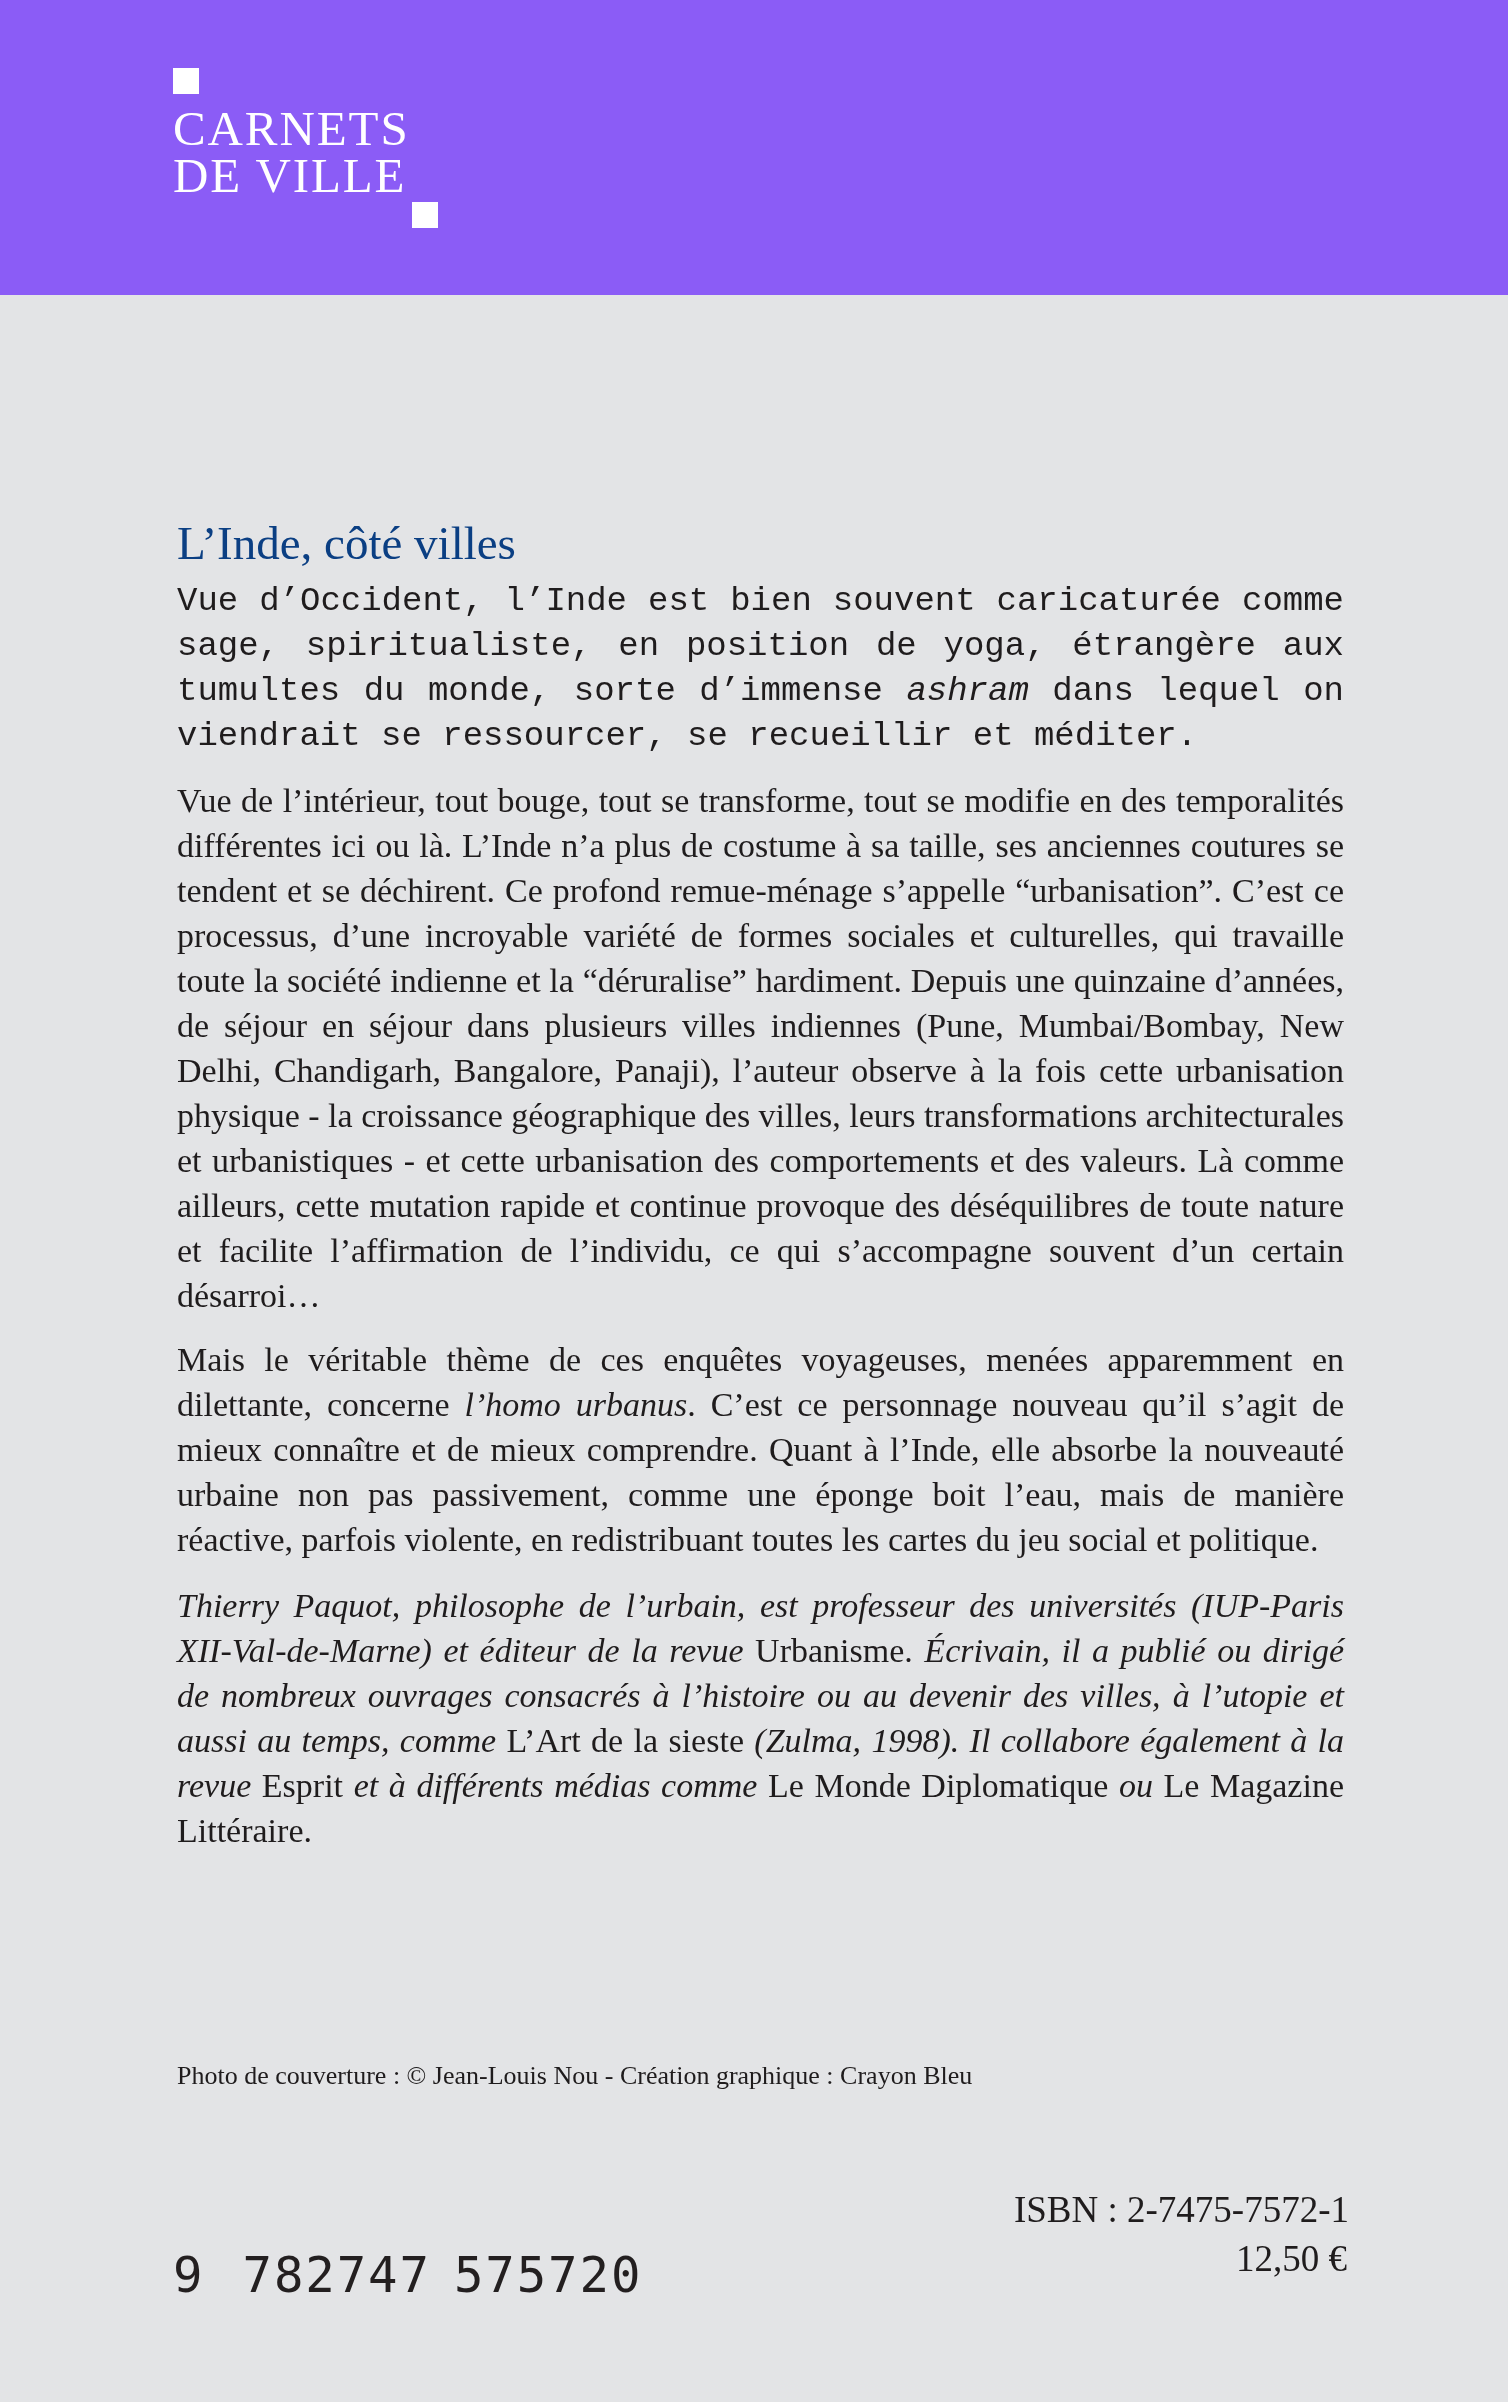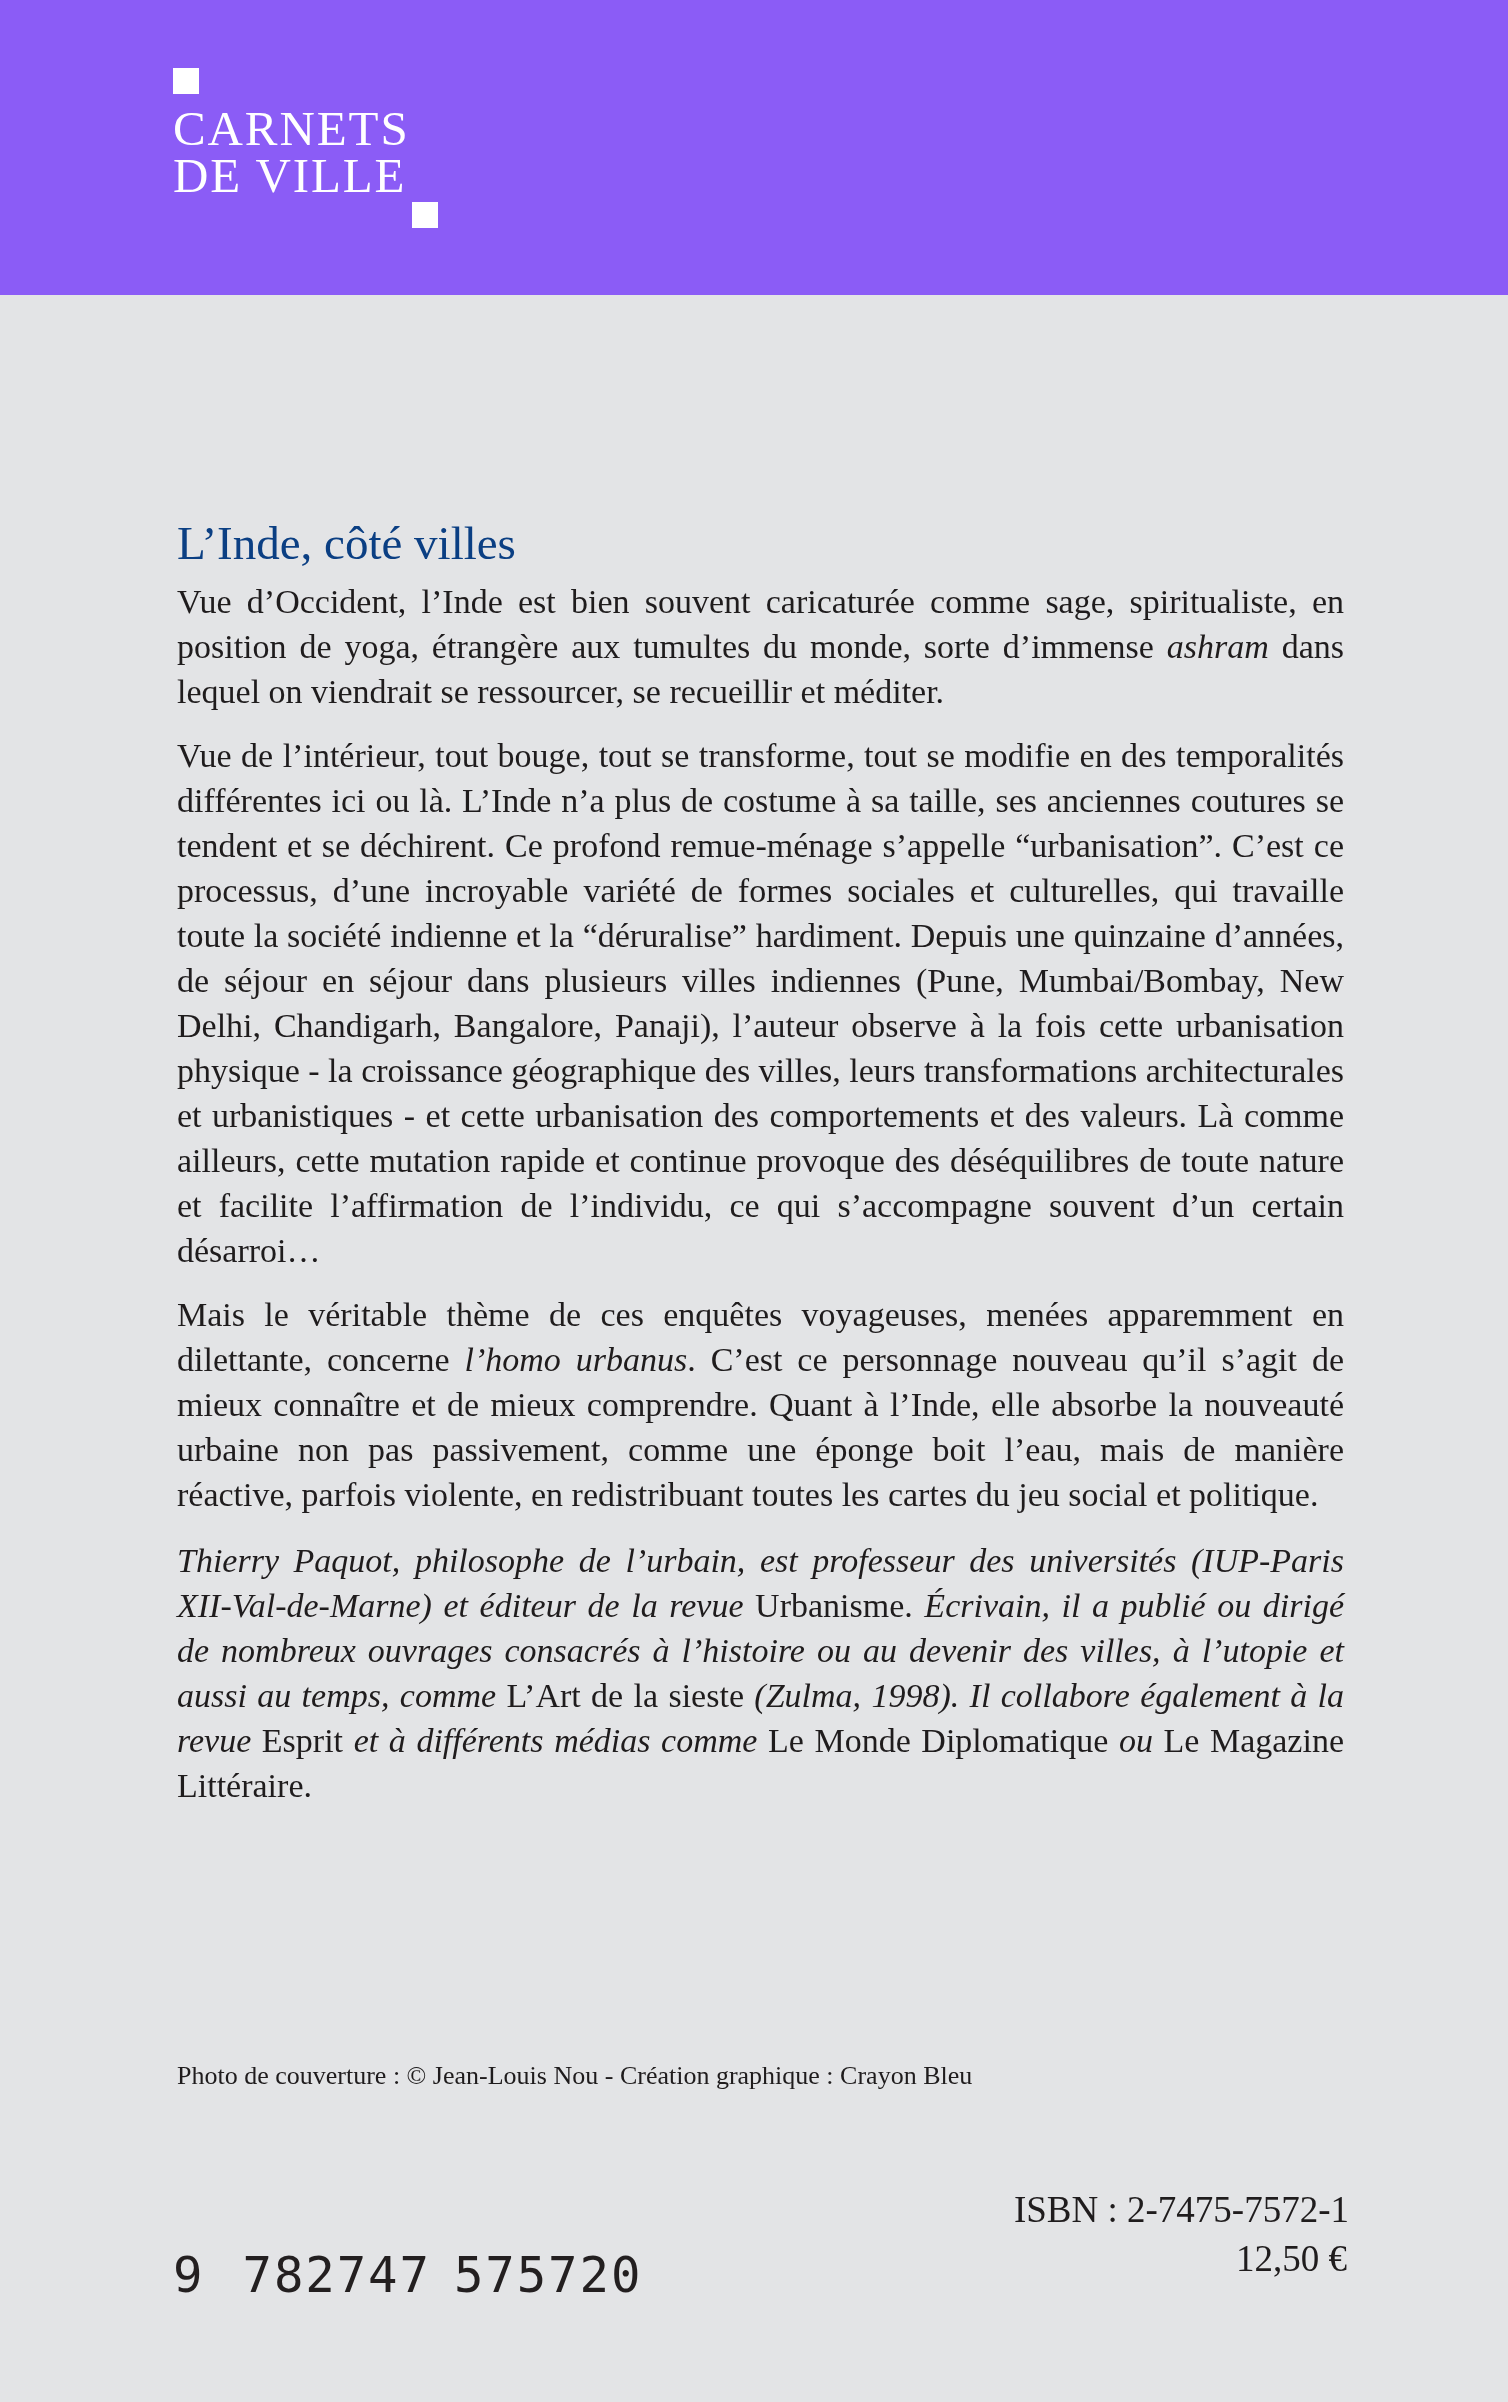--- a/index.html
+++ b/index.html
@@ -26,21 +26,21 @@
 
   .content { position: absolute; left: 177px; top: 511px; width: 1167px; }
   h2.section-title {
     margin: 0; color: #0b3f83; font-weight: normal;
     font-size: 47px; line-height: 64px; font-family: "Liberation Serif", serif;
   }
   p.body {
     margin: 0 0 19px 0; font-size: 34px; line-height: 45px;
     text-align: justify; hyphens: manual;
   }
-  p.body:first-of-type { margin-top: 3.8px; }
+  p.body:first-of-type { margin-top: 3.8px; font-family: Liberation Mono, monospace; }
   .author-title { margin-top: 9.5px; }
   p.author { font-style: italic; margin-top: 21px; }
   p.author .roman { font-style: normal; }
 
   .credits {
     position: absolute; left: 177px; top: 2061px;
     font-size: 26px; line-height: 30px; white-space: nowrap;
   }
   .barcode { position: absolute; left: 219px; top: 2130px; width: 388px; height: 161px; }
   .barcode svg { display: block; }

